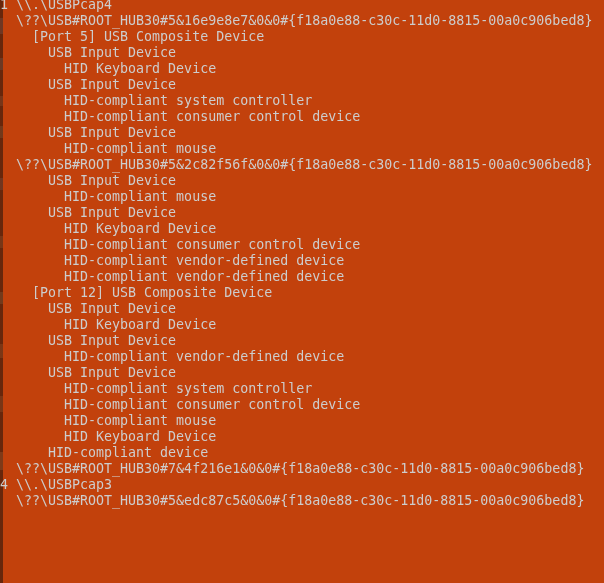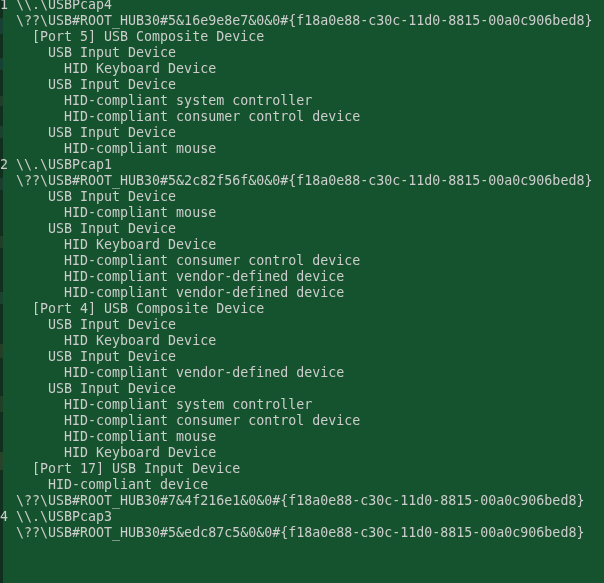--- a/index.html
+++ b/index.html
@@ -11,21 +11,21 @@
   body {
     width: 604px;
     height: 583px;
     overflow: hidden;
     font-family: "DejaVu Sans Mono", "Liberation Mono", monospace;
   }
   #terminal {
     position: relative;
     width: 604px;
     height: 583px;
-    background: #14532d;
+    background: #c2410c;
     color: #cdcdcd;
     font-family: "DejaVu Sans Mono", "Liberation Mono", monospace;
     font-size: 13.3px;
     line-height: 16px;
     letter-spacing: 0px;
     overflow: hidden;
     box-sizing: border-box;
     padding-left: 28px;
   }
   
@@ -86,38 +86,36 @@
       <div class="line">1 \\.\USBPcap4</div>
       <div class="line">  \??\USB#ROOT_HUB30#5&amp;16e9e8e7&amp;0&amp;0#{f18a0e88-c30c-11d0-8815-00a0c906bed8}</div>
       <div class="line">    [Port 5] USB Composite Device</div>
       <div class="line">      USB Input Device</div>
       <div class="line">        HID Keyboard Device</div>
       <div class="line">      USB Input Device</div>
       <div class="line">        HID-compliant system controller</div>
       <div class="line">        HID-compliant consumer control device</div>
       <div class="line">      USB Input Device</div>
       <div class="line">        HID-compliant mouse</div>
-      <div class="line">2 \\.\USBPcap1</div>
       <div class="line">  \??\USB#ROOT_HUB30#5&amp;2c82f56f&amp;0&amp;0#{f18a0e88-c30c-11d0-8815-00a0c906bed8}</div>
       <div class="line">      USB Input Device</div>
       <div class="line">        HID-compliant mouse</div>
       <div class="line">      USB Input Device</div>
       <div class="line">        HID Keyboard Device</div>
       <div class="line">        HID-compliant consumer control device</div>
       <div class="line">        HID-compliant vendor-defined device</div>
       <div class="line">        HID-compliant vendor-defined device</div>
-      <div class="line">    [Port 4] USB Composite Device</div>
+      <div class="line">    [Port 12] USB Composite Device</div>
       <div class="line">      USB Input Device</div>
       <div class="line">        HID Keyboard Device</div>
       <div class="line">      USB Input Device</div>
       <div class="line">        HID-compliant vendor-defined device</div>
       <div class="line">      USB Input Device</div>
       <div class="line">        HID-compliant system controller</div>
       <div class="line">        HID-compliant consumer control device</div>
       <div class="line">        HID-compliant mouse</div>
       <div class="line">        HID Keyboard Device</div>
-      <div class="line">    [Port 17] USB Input Device</div>
       <div class="line">      HID-compliant device</div>
       <div class="line">  \??\USB#ROOT_HUB30#7&amp;4f216e1&amp;0&amp;0#{f18a0e88-c30c-11d0-8815-00a0c906bed8}</div>
       <div class="line">4 \\.\USBPcap3</div>
       <div class="line">  \??\USB#ROOT_HUB30#5&amp;edc87c5&amp;0&amp;0#{f18a0e88-c30c-11d0-8815-00a0c906bed8}</div>
     </div>
 </div>
 
 </body></html>

